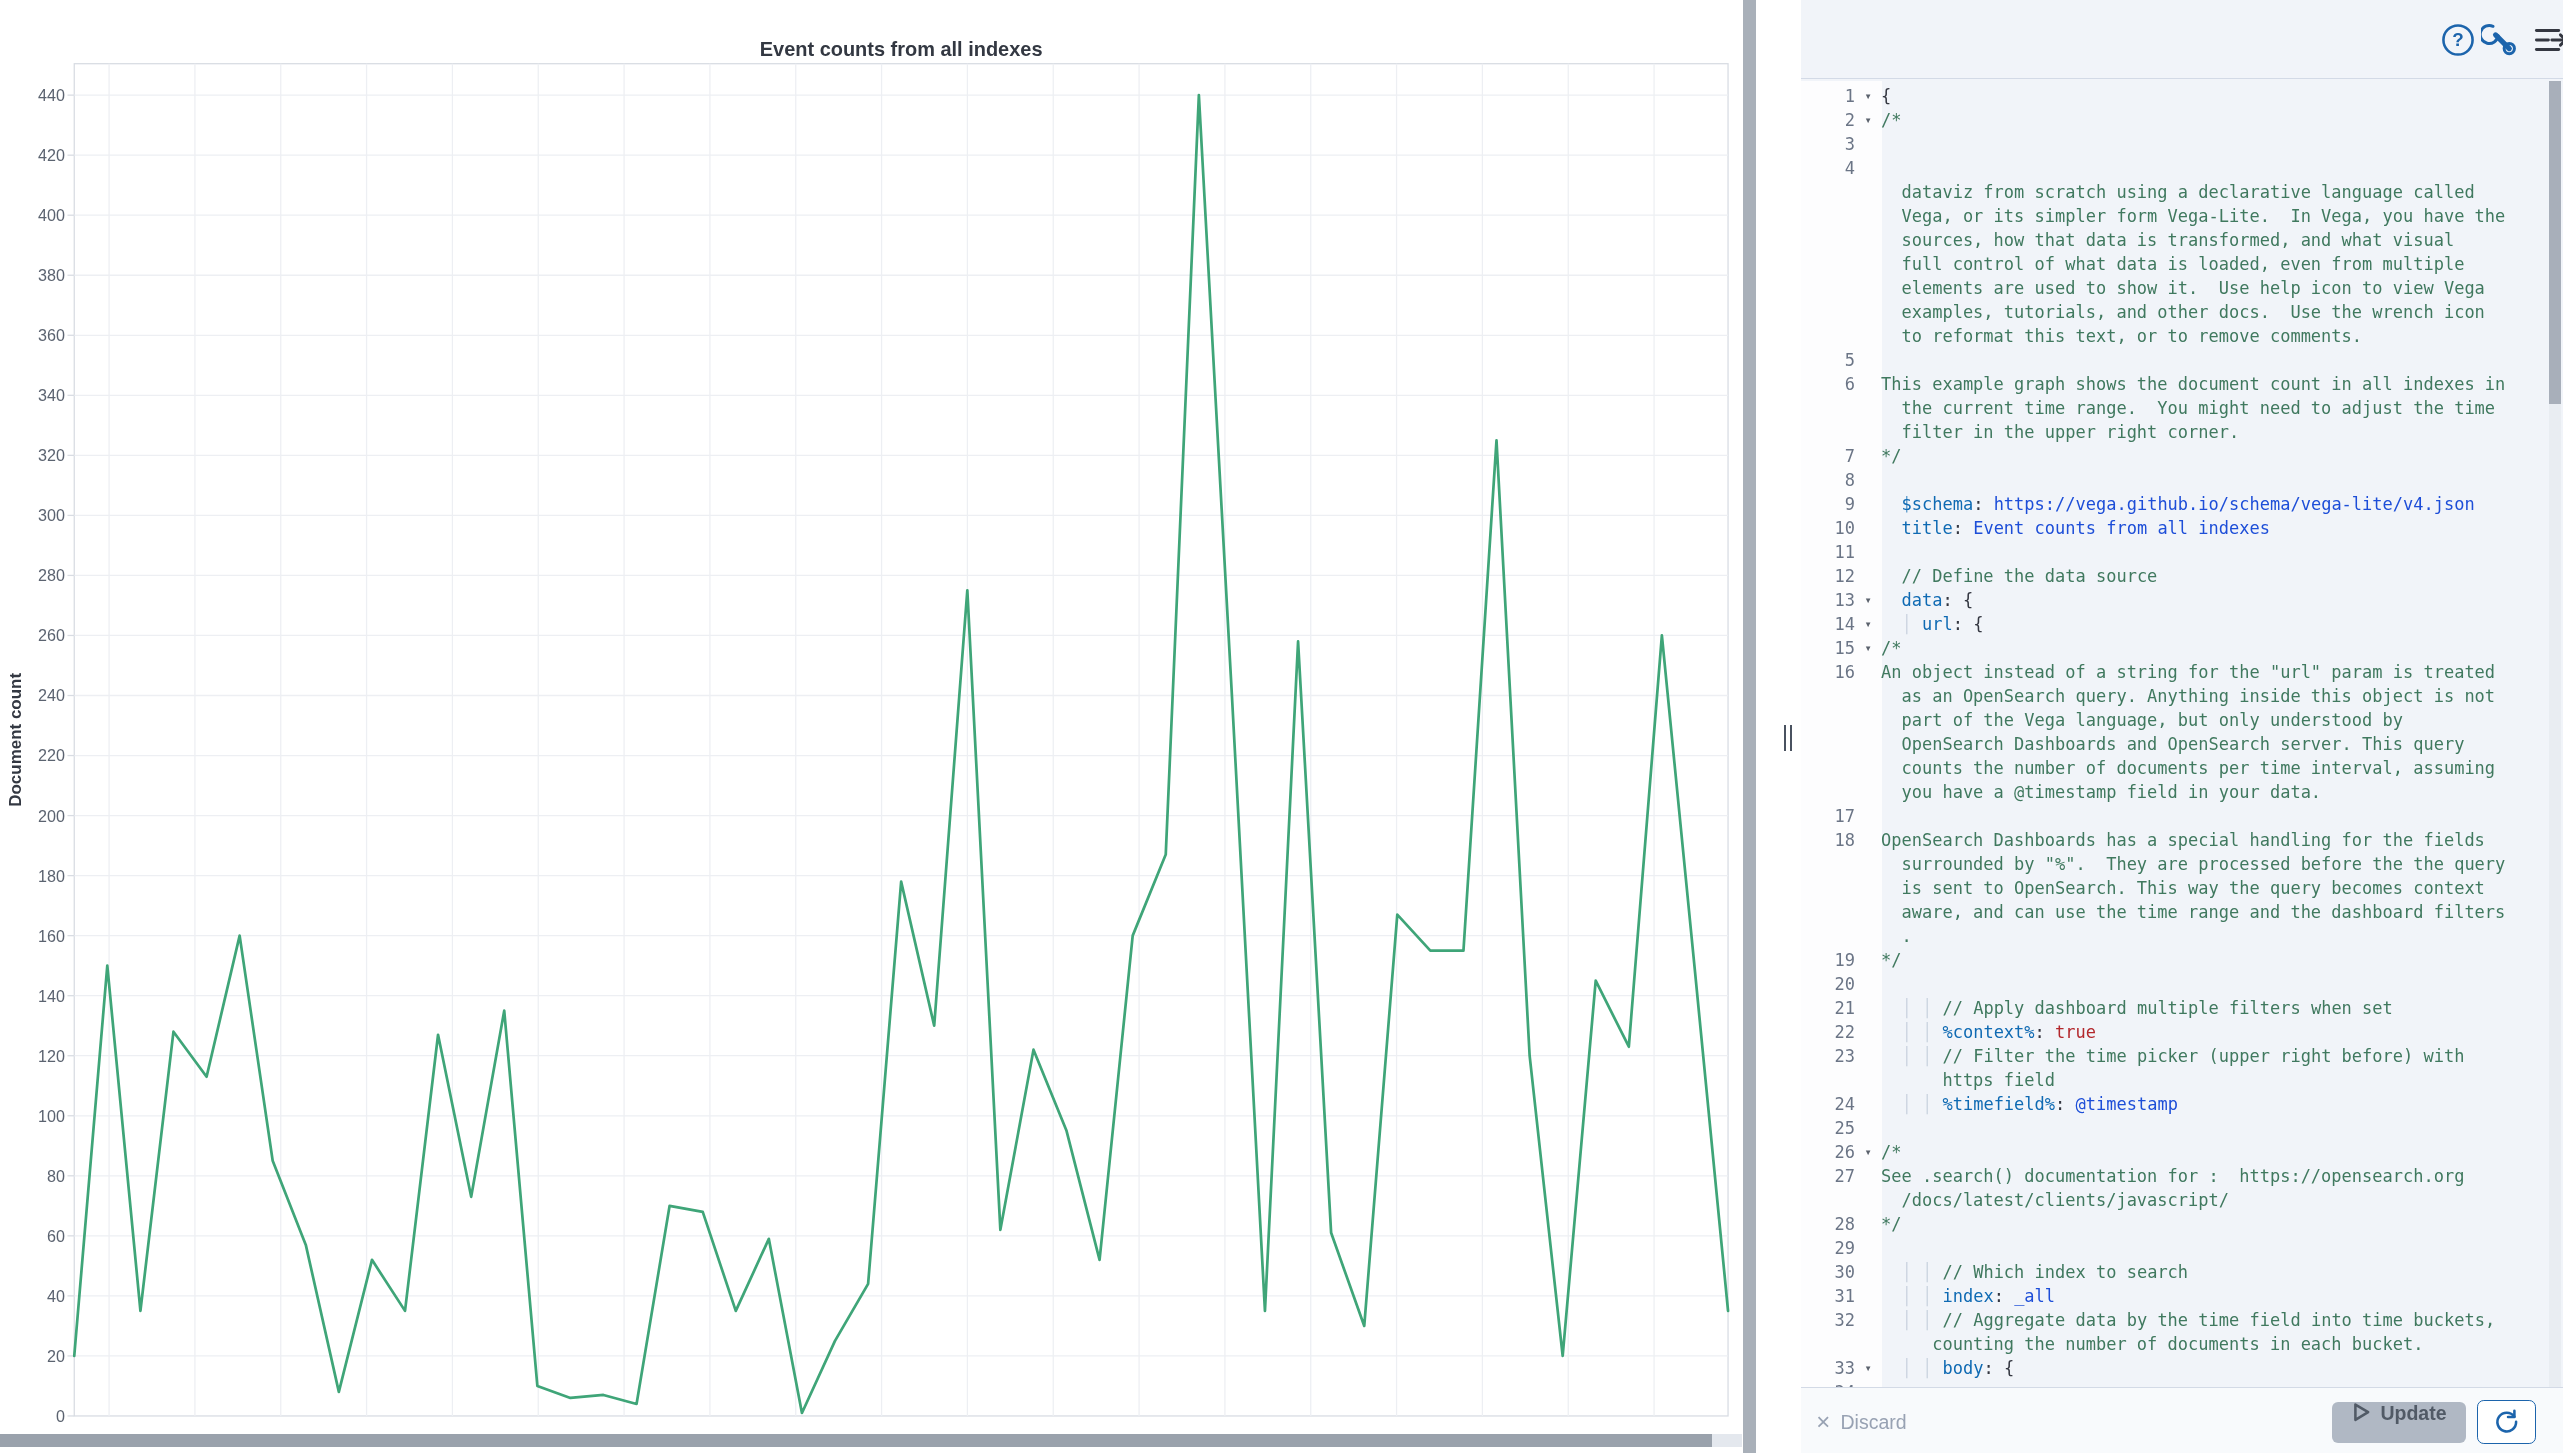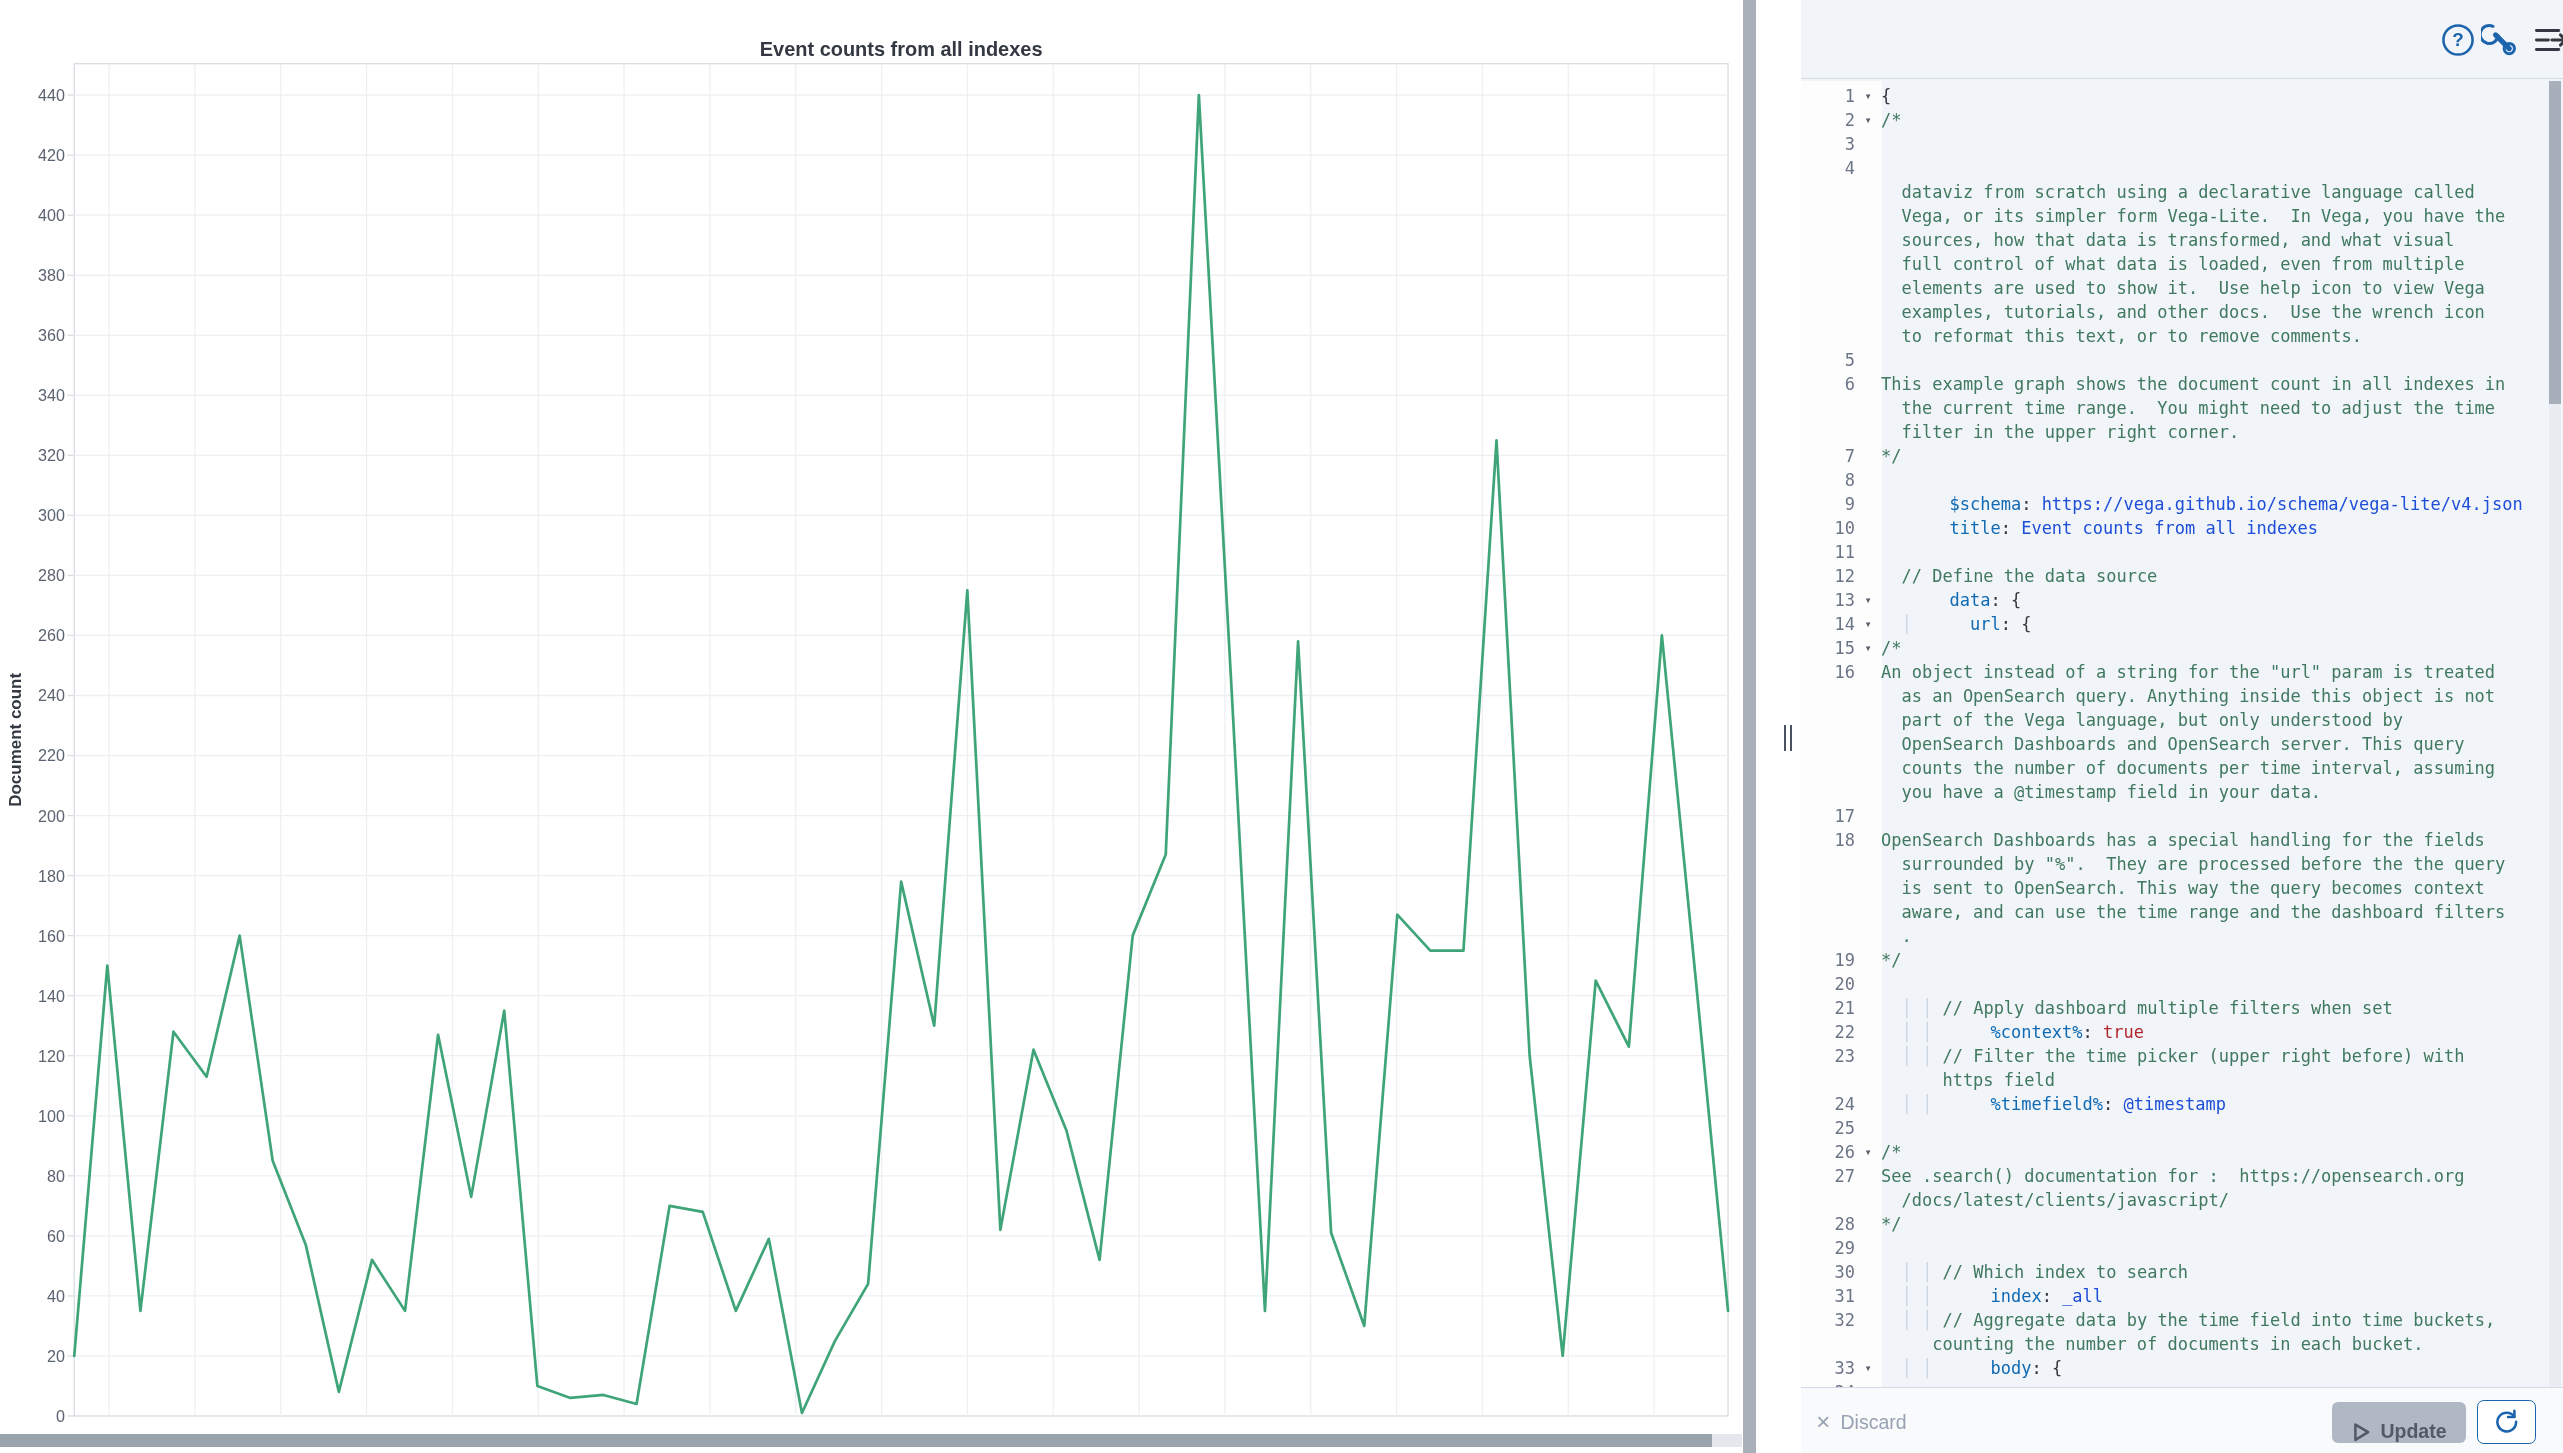--- a/index.html
+++ b/index.html
@@ -27,35 +27,35 @@
   #help-icon   { left:639px; } #wrench-icon { left:680px; } #apply-icon { left:732px; }
 
   #editor-body { position:absolute; left:0; top:81px; width:762px; height:1307px; overflow:hidden; }
   #editor-gutter-bg { position:absolute; left:0; top:0; width:81px; height:1307px; background:#fdfdfe; }
   #editor-rows { position:absolute; left:0; top:3.4px; width:743px;
                  font-family:"DejaVu Sans Mono", monospace; font-size:17px; line-height:24px; }
   .ed-row { display:flex; height:24px; white-space:pre; }
   .ed-num  { width:54px; text-align:right; color:#6b7586; flex:none; }
   .ed-fold { width:26px; text-align:center; color:#5b626d; font-size:12px; flex:none; }
   .ed-code { flex:1; color:#343741; }
-  .tk-d { color:#343741; } .tk-k { color:#0f6ab3;margin-left:48px; } .tk-s { color:#1d4ed8; }
+  .tk-d { color:#343741; } .tk-k { color:#0f6ab3; } .tk-s { color:#1d4ed8; }
   .tk-c { color:#40795f; } .tk-r { color:#b3282d;margin-top:29px; } .tk-g { color:#ccd4e0; }
 
   #editor-vscroll-track { position:absolute; left:748px; top:0; width:12px; height:1307px; background:#e9edf2; }
   #editor-vscroll-thumb { position:absolute; left:0; top:0; width:12px; height:323px; background:#a8afba; }
 
   
   #editor-footer { position:absolute; left:0; top:1387px; width:762px; height:66px;
                    background:#f8fafc; border-top:1.7px solid #d3dae6; }
   #discard-button { position:absolute; left:15.3px; top:17px; height:34px; display:flex; align-items:center;
                     color:#98a2b3; font-size:19.5px; cursor:pointer; }
   #discard-x { font-size:24px; margin-right:10.2px; line-height:1; }
   #update-button { position:absolute; left:531px; top:13.6px; width:134px; height:41px; background:#b0b8c4;
                    border:none; border-radius:6px; color:#515a66; font-size:19.5px; font-weight:bold;
-                   display:flex; align-items:flex-end; justify-content:center; gap:10.2px; cursor:pointer;
+                   display:flex; align-items:flex-start; justify-content:center; gap:10.2px; cursor:pointer;
                    font-family:"Liberation Sans", sans-serif; }
   #refresh-button { position:absolute; left:676px; top:12px; width:59px; height:44px; background:#fff;
                     border:1.7px solid #1c64ac; border-radius:6.8px; display:flex; align-items:center;
                     justify-content:center; cursor:pointer; }
 </style>
 </head>
 <body>
 
 <div id="chart-panel">
   <svg id="chart-svg" width="1742" height="1427" viewBox="0 0 2050 1680">

